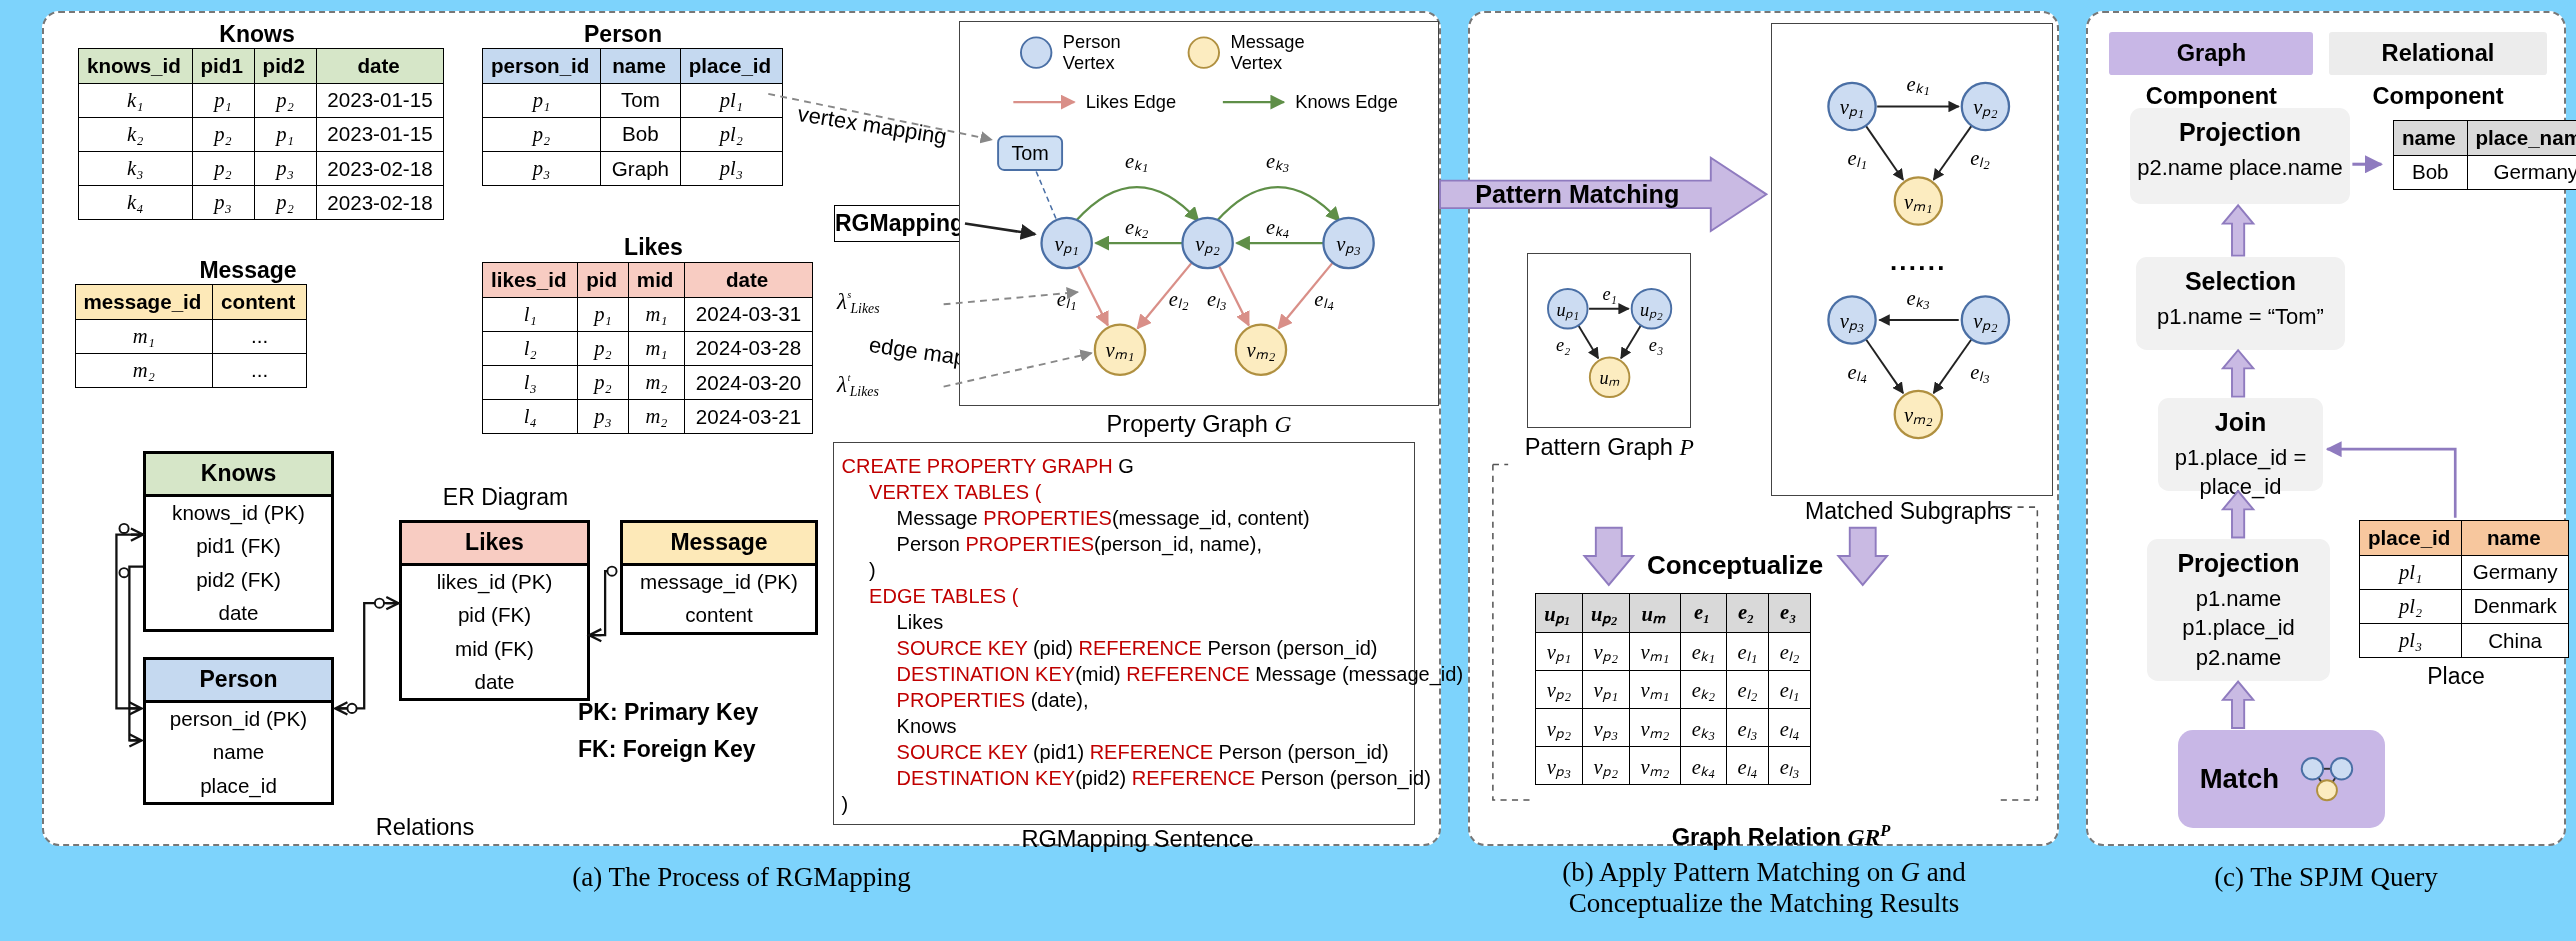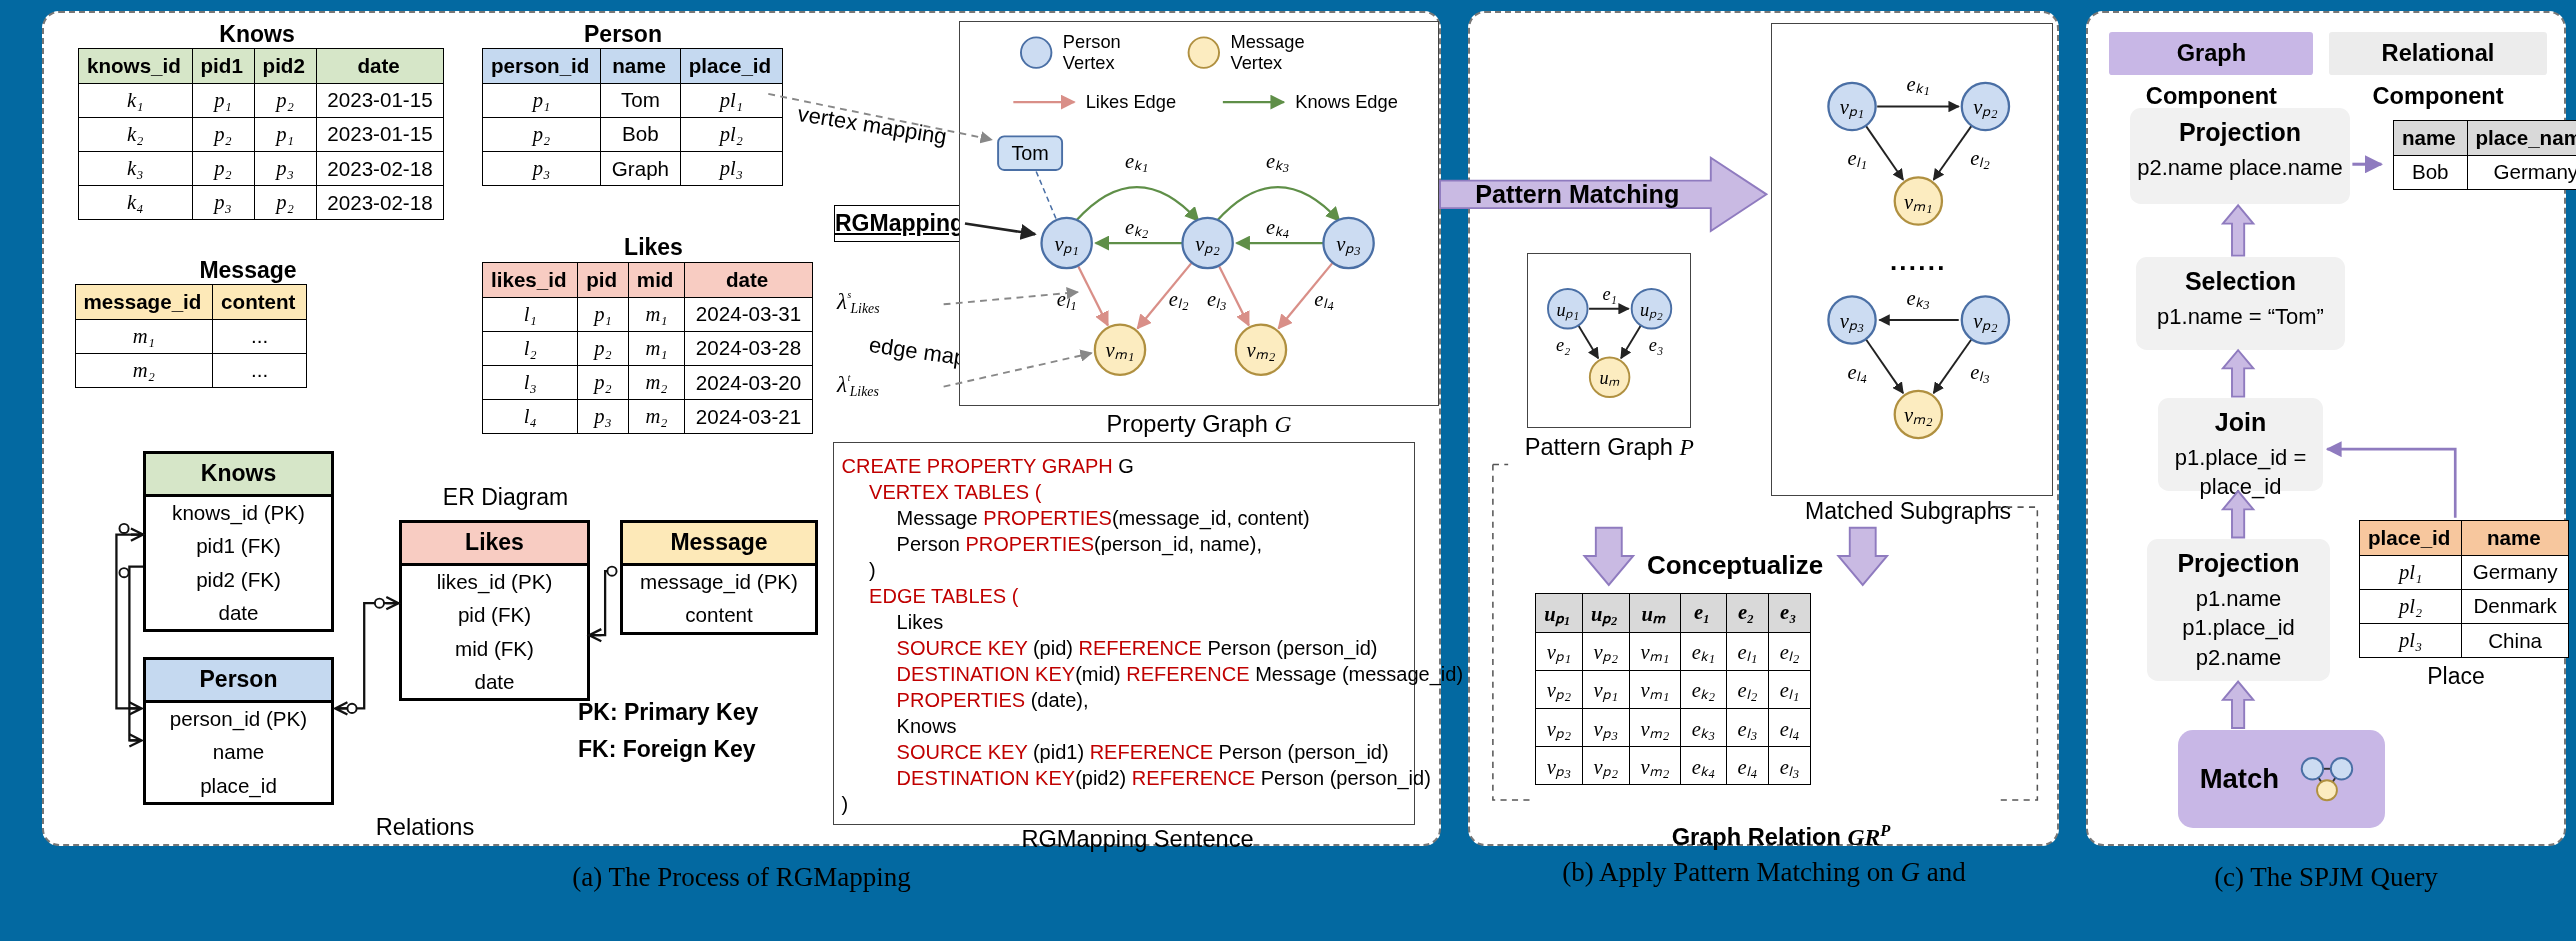--- a/index.html
+++ b/index.html
@@ -1,17 +1,17 @@
 <!DOCTYPE html>
 <html style="font-size:12.2px"><head>
 <meta charset="utf-8">
 <style>
   * { margin:0; padding:0; box-sizing:border-box; }
   body { background:#ffffff; font-family:"Liberation Sans", sans-serif; color:#000; }
-  .figure { position:relative; width:2576px; height:941px; background:#0369a1; overflow:hidden; }
+  .figure { position:relative; width:2576px; height:941px; background:#7dd3fc; overflow:hidden; }
   .panel { position:absolute; border:2.3px dashed #777; border-radius:17px; background:#fff; }
 
   table.data { border-collapse:collapse; background:#fff; position:absolute; }
   table.data th, table.data td { border:1.5px solid #000; text-align:center; font-size:20.6px; padding:4.6px 10.7px; white-space:nowrap; }
   table.data th { font-weight:bold;padding-left:8px; }
   table.data .math { font-family:"Liberation Serif", serif; font-style:italic; }
   .hdr-green th { background:#d6e6c8; }
   .hdr-blue  th { background:#c5d9f0; }
   .hdr-yellow th{ background:#fde9b8; }
   .hdr-pink  th { background:#f8ccc2; }
@@ -32,21 +32,21 @@
 
   .gbox { position:absolute; border:1.9px solid #444; background:#fff; }
   .code-wrap { position:absolute; border:1.9px solid #444; background:#fff; padding:9.2px 7.6px; }
   .code-line { font-size:20px; line-height:26px; white-space:pre; font-family:"Liberation Sans", sans-serif; }
   .kw { color:#c00000; }
 
   .rot { transform-origin:left top; }
   .lam { position:absolute; font-family:"Liberation Serif", serif; font-style:italic; font-size:23px; }
   .subsc { font-size:0.6em; vertical-align:-0.3em; }
   .map-label { position:absolute; font-size:22px; }
-  .rgm-box { position:absolute; border:1.9px solid #000; background:#fff; font-weight:bold; font-size:23px; text-align:right;text-decoration:underline; }
+  .rgm-box { position:absolute; border:1.9px solid #000; background:#fff; font-weight:bold; font-size:23px; text-align:right; }
 
   .cbox { position:absolute; background:#f1f1f1; border-radius:10.7px; text-align:center; padding-top:9.2px; }
   .cbox .t { font-size:25px; font-weight:bold; }
   .cbox .b { font-size:22px; margin-top:6.1px; line-height:1.35; }
   .legend-chip { position:absolute; font-size:23.6px; font-weight:bold; text-align:center; border-radius:3.1px; }
   .match-box { position:absolute; background:#c8b7e6; border-radius:15px; display:flex; align-items:center; justify-content:center; gap:15.3px; }
   .match-box .t { font-size:27.5px; font-weight:bold; }
 
   svg { position:absolute; overflow:visible; }
   svg text { fill:#000; }
@@ -610,17 +610,18 @@
         <polygon points="189,688 189,651 177,651 197,627 217,651 205,651 205,688"></polygon>
         <polygon points="189,938 189,901 177,901 197,877 217,901 205,901 205,938"></polygon>
       </g>
       <path d="M 482 662 V 572 H 314" fill="none" stroke="#8f7bbf" stroke-width="3.5" marker-end="url(#m-purple)"></path>
     </svg>
   </div>
 
   <div class="panel-caption" style="left:42px;top:862px;width:1399px;">(a) The Process of RGMapping</div>
   <div class="panel-caption" style="left:1453px;top:857px;width:622px;">
     <div><span>(b) Apply Pattern Matching on </span><span class="ser-i">G</span><span> and</span></div>
+    <div>Conceptualize the Matching Results</div>
   </div>
   <div class="panel-caption" style="left:2086px;top:862px;width:480px;">(c) The SPJM Query</div>
 
 </div>
 
 
 </body></html>

